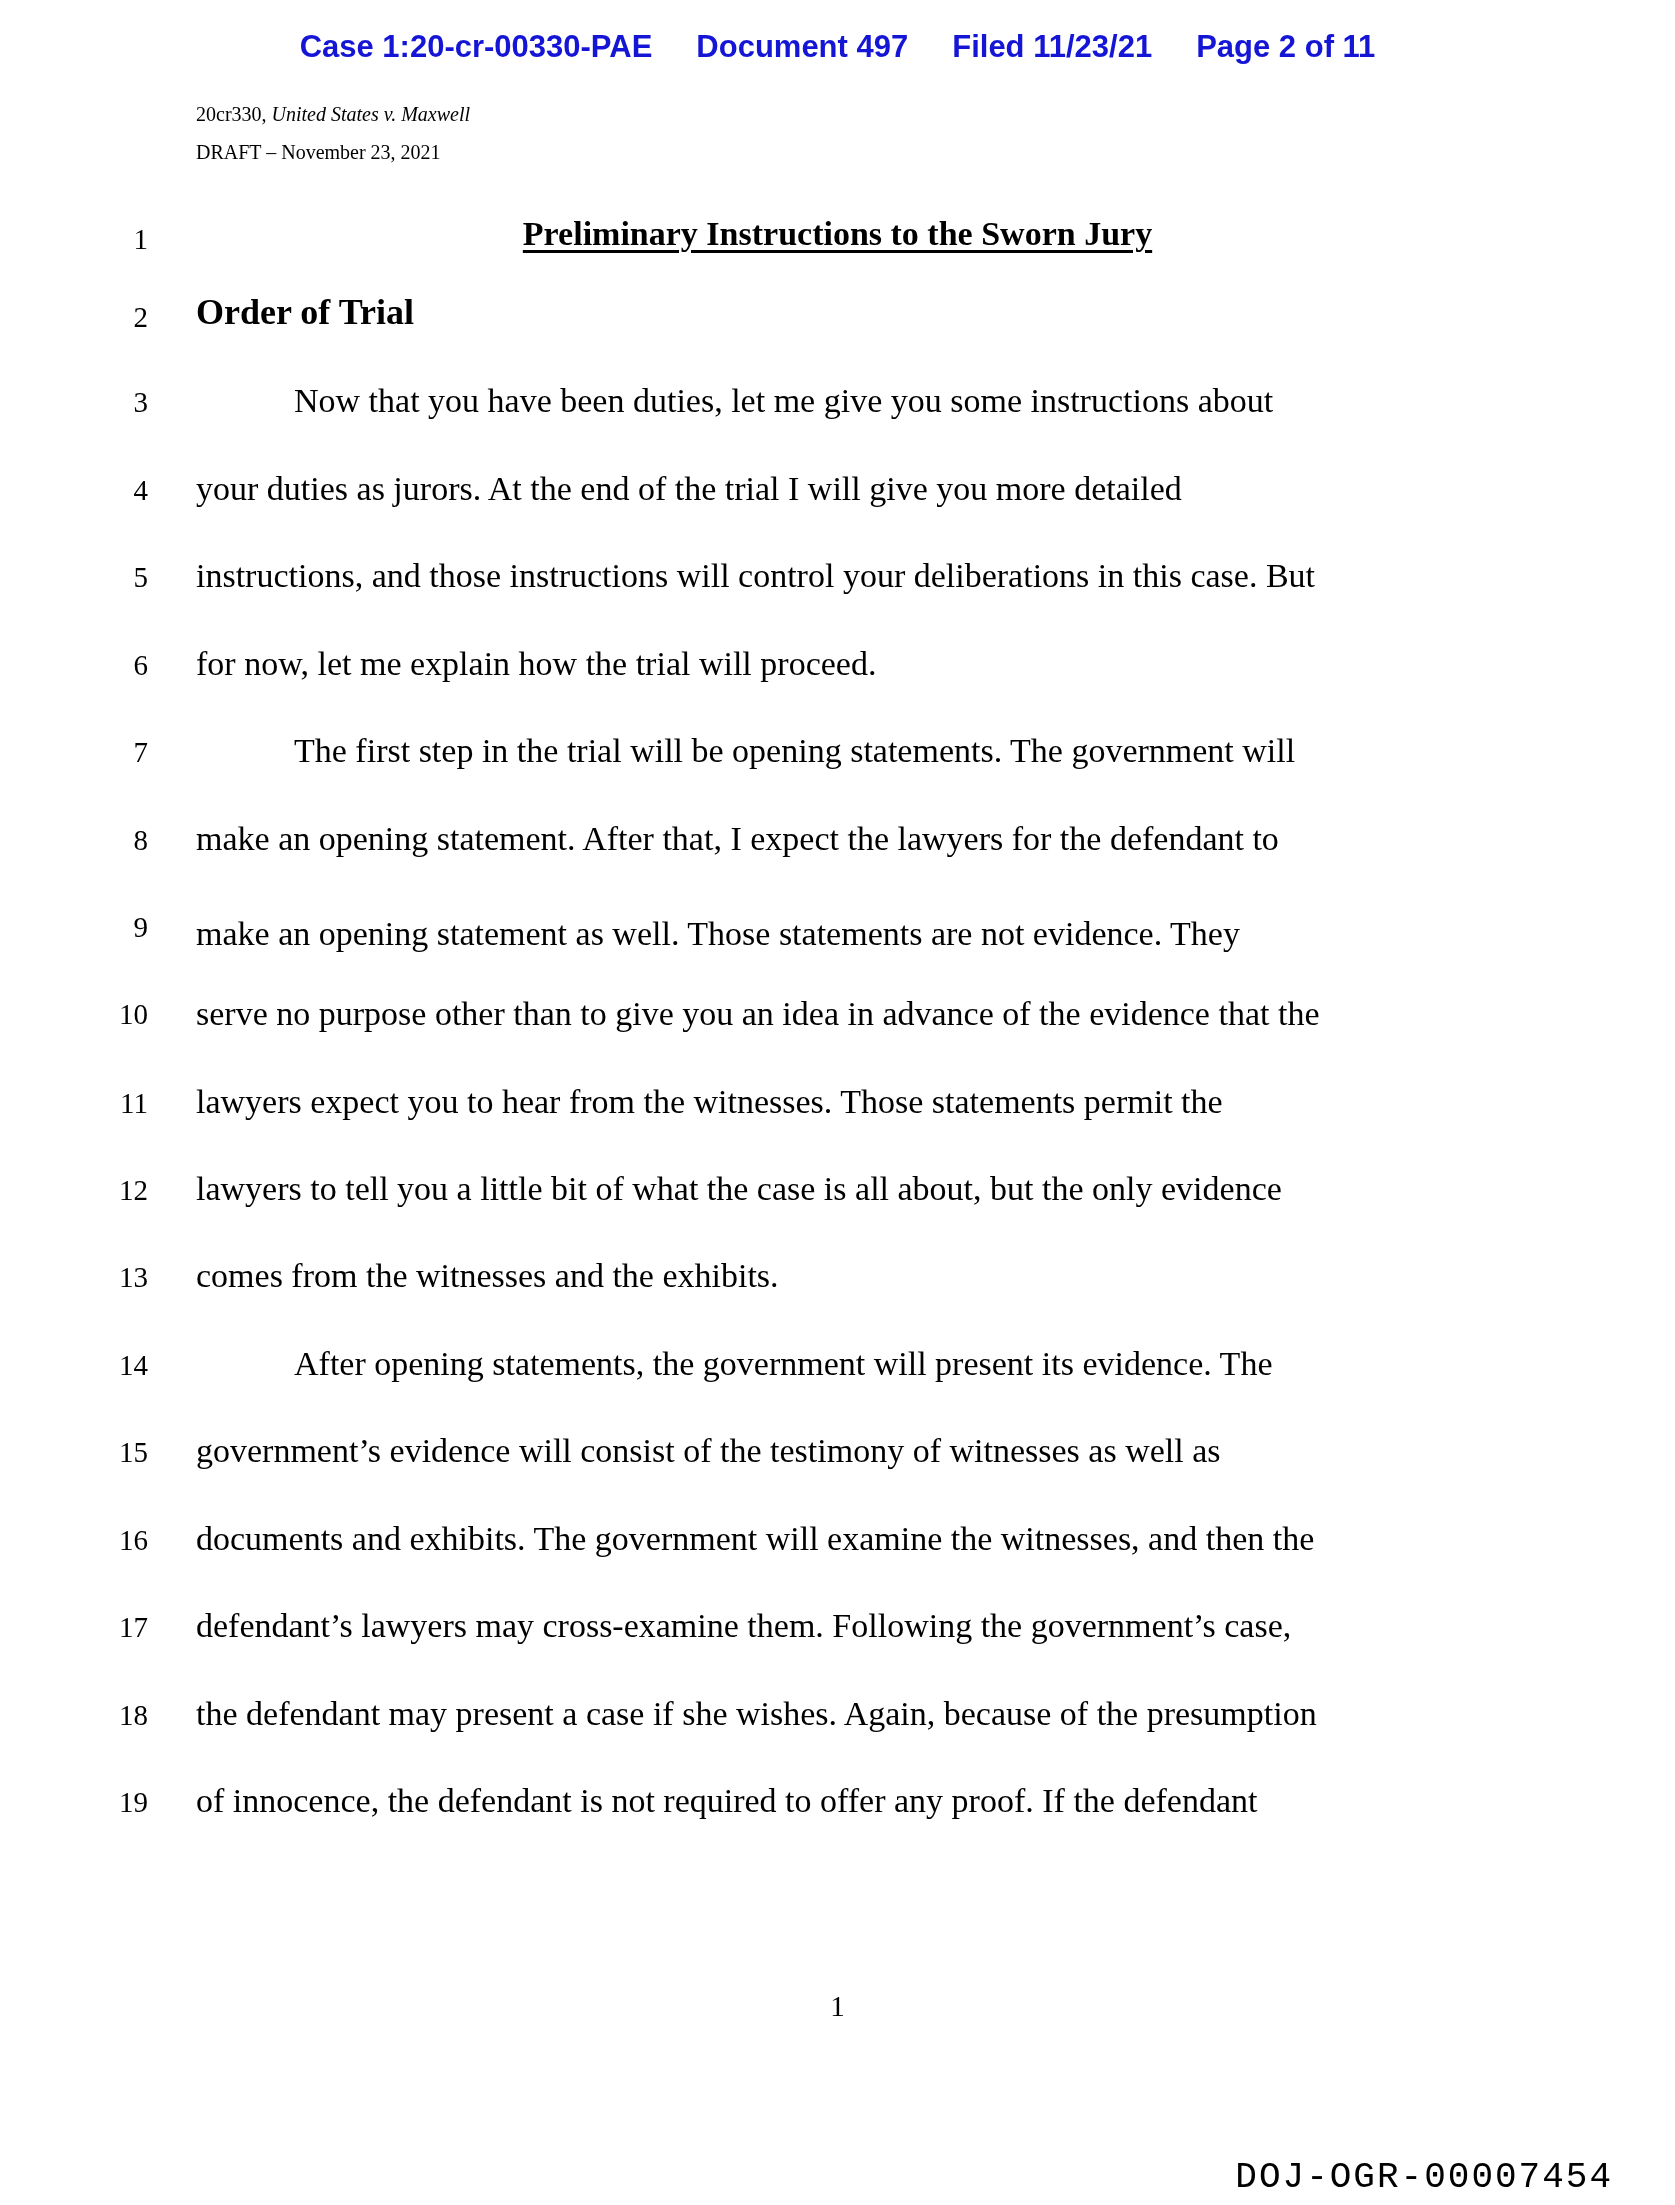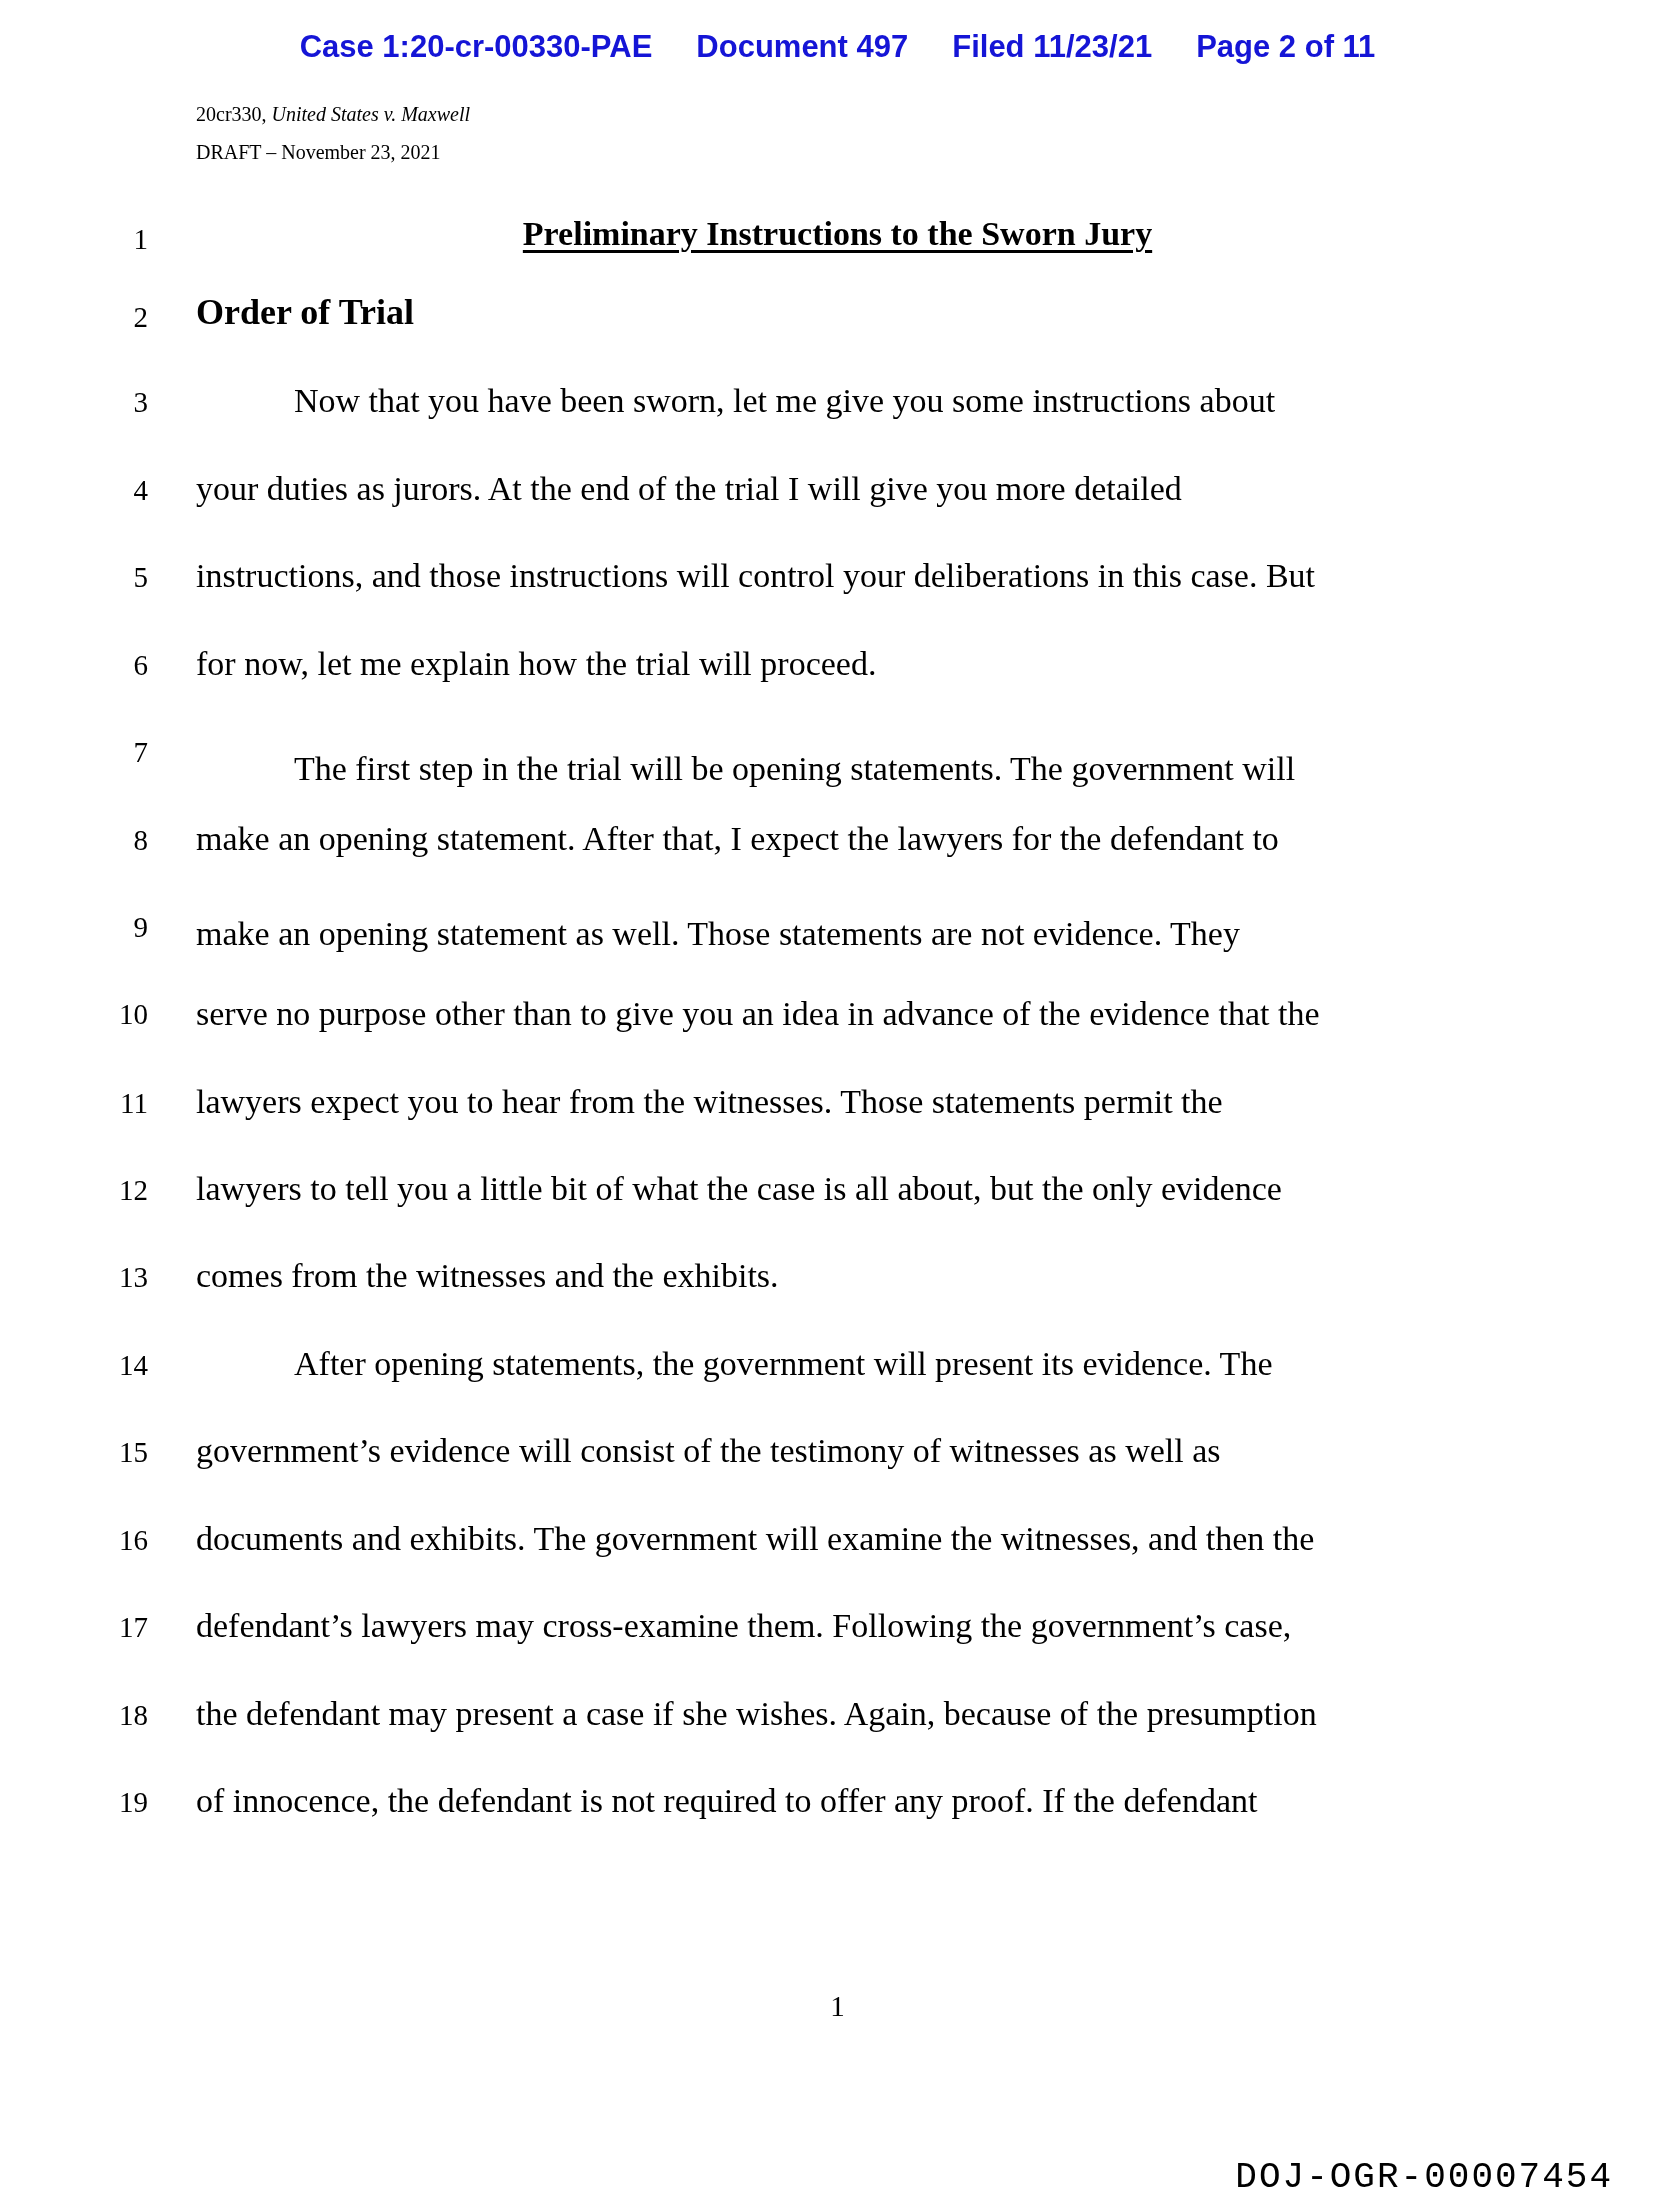--- a/index.html
+++ b/index.html
@@ -31,29 +31,29 @@
 <div class="caption" style="top:142px">DRAFT – November 23, 2021</div>
 
 <div class="ln" style="top:225px">1</div>
 <div class="title" style="top:217px"><span>Preliminary Instructions to the Sworn Jury</span></div>
 
 <div class="ln" style="top:303px">2</div>
 <div class="heading" style="top:294px">Order of Trial</div>
 
 <div id="body-lines">
     <div class="ln" style="top: 388px;">3</div>
-    <div class="txt indent" style="top: 384px;">Now that you have been sworn, let me give you some instructions about</div>
+    <div class="txt indent" style="top: 384px;">Now that you have been duties, let me give you some instructions about</div>
     <div class="ln" style="top: 476px;">4</div>
     <div class="txt" style="top: 472px;">your duties as jurors.  At the end of the trial I will give you more detailed</div>
     <div class="ln" style="top: 563px;">5</div>
     <div class="txt" style="top: 559px;">instructions, and those instructions will control your deliberations in this case.  But</div>
     <div class="ln" style="top: 651px;">6</div>
     <div class="txt" style="top: 647px;">for now, let me explain how the trial will proceed.</div>
     <div class="ln" style="top: 738px;">7</div>
-    <div class="txt indent" style="top: 752px; text-align: right;">The first step in the trial will be opening statements.  The government will</div>
+    <div class="txt indent" style="top: 734px; text-align: right;">The first step in the trial will be opening statements.  The government will</div>
     <div class="ln" style="top: 826px;">8</div>
     <div class="txt" style="top: 822px;">make an opening statement.  After that, I expect the lawyers for the defendant to</div>
     <div class="ln" style="top: 913px;">9</div>
     <div class="txt" style="top: 909px; margin-top: 8px;">make an opening statement as well.  Those statements are not evidence.  They</div>
     <div class="ln" style="top: 1000px;">10</div>
     <div class="txt" style="top: 997px;">serve no purpose other than to give you an idea in advance of the evidence that the</div>
     <div class="ln" style="top: 1089px;">11</div>
     <div class="txt" style="top: 1085px;">lawyers expect you to hear from the witnesses.  Those statements permit the</div>
     <div class="ln" style="top: 1176px;">12</div>
     <div class="txt" style="top: 1172px;">lawyers to tell you a little bit of what the case is all about, but the only evidence</div>

